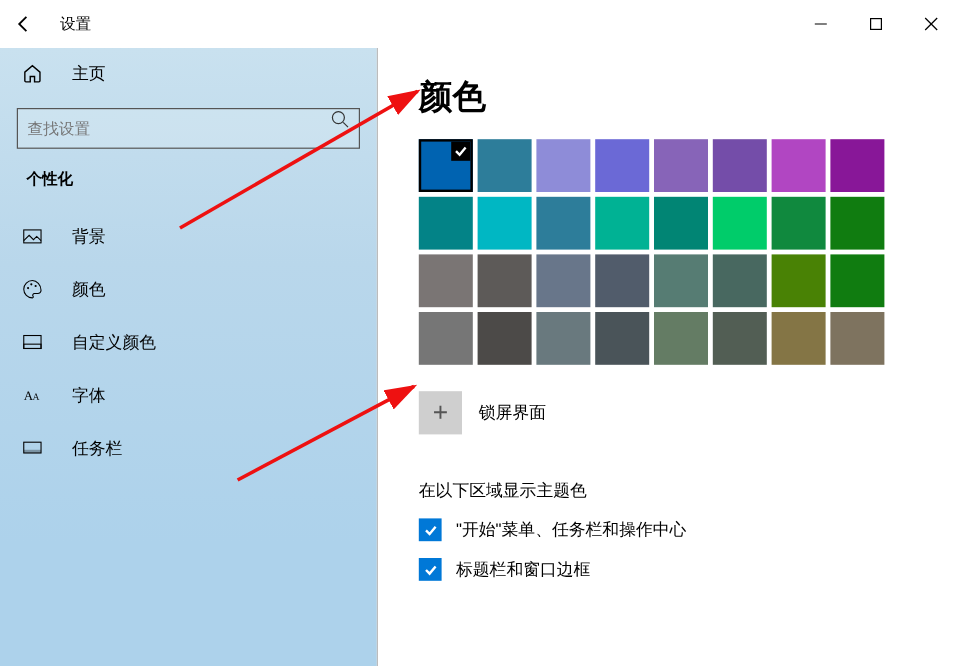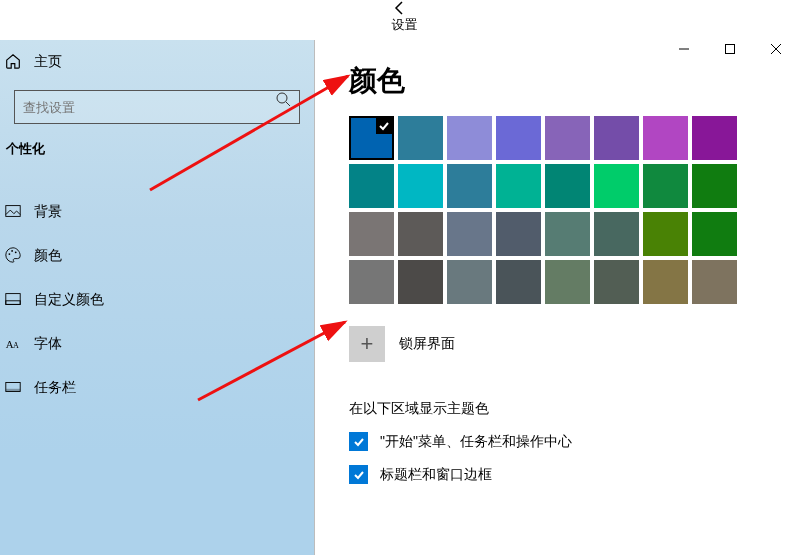--- a/index.html
+++ b/index.html
@@ -1,28 +1,28 @@
 <!DOCTYPE html>
 <html><head>
 <meta charset="utf-8">
 <style>
   * { box-sizing: border-box; margin: 0; padding: 0; }
   html, body { width: 799px; height: 555px; font-family: "Microsoft YaHei", Arial, sans-serif; background: #fff; overflow: hidden; }
-  .titlebar { height: 40px; display: flex; align-items: center; flex-direction: column; }
+  .titlebar { height: 40px; display: flex; align-items: center; }
   .back { width: 40px; height: 40px; display: flex; align-items: center; justify-content: center; }
   .title { font-size: 13px; margin-left: 10px; }
   .win-controls { margin-left: auto; display: flex; }
   .win-btn { width: 46px; height: 30px; display: flex; align-items: center; justify-content: center; font-size: 12px; }
   .body { display: flex; height: calc(555px - 40px); }
   .sidebar { width: 315px; background: linear-gradient(180deg, #c9e1ef 0%, #b9d7eb 35%, #add2eb 80%); padding-left: 0; position: relative; border-right: 1px solid #bcbcbc; }
-  .home, .nav-item { display: flex; align-items: center; height: 44px; padding-left: 4px; gap: 12px; font-size: 14px; }
+  .home, .nav-item { display: flex; align-items: center; height: 44px; padding-left: 18px; gap: 24px; font-size: 14px; }
   .nav-item.sel { background: rgba(255,255,255,0.45); }
   .searchbox { margin: 6px 14px 16px; height: 34px; border: 1px solid #555; display: flex; padding: 0 8px; justify-content: space-between; background: rgba(255,255,255,0.15); }
   .searchbox input { border: none; background: transparent; outline: none; font-size: 13px; flex: 1; }
-  .cat { padding-left: 6px; font-size: 13px; font-weight: 600; margin-bottom: 32px; }
+  .cat { padding-left: 22px; font-size: 13px; font-weight: 600; margin-bottom: 18px; }
   .nav-icon svg { width: 18px; height: 18px; }
   .main { flex: 1; padding: 22px 0 0 34px; position: relative; }
   .h1 { font-size: 28px; font-weight: 600; margin-bottom: 16px; }
   .palette { display: grid; grid-template-columns: repeat(8, 45px); grid-template-rows: repeat(4, 44px); gap: 4px; margin-bottom: 22px; }
   .swatch { width: 45px; height: 44px; position: relative; }
   .swatch .chk { position: absolute; top: 2px; right: 2px; width: 16px; height: 16px; background:#000; display:flex; align-items:center; justify-content:center; }
   .swatch.sel { outline: 2px solid #000; outline-offset: -2px; }
   .addrow { display: flex; align-items: center; gap: 14px; margin-bottom: 38px; }
   .addbtn { width: 36px; height: 36px; background: #cfcfcf; display:flex; align-items:center; justify-content:center; font-size: 22px; color:#555; }
   .secLabel { font-size: 14px; margin-bottom: 14px; }

